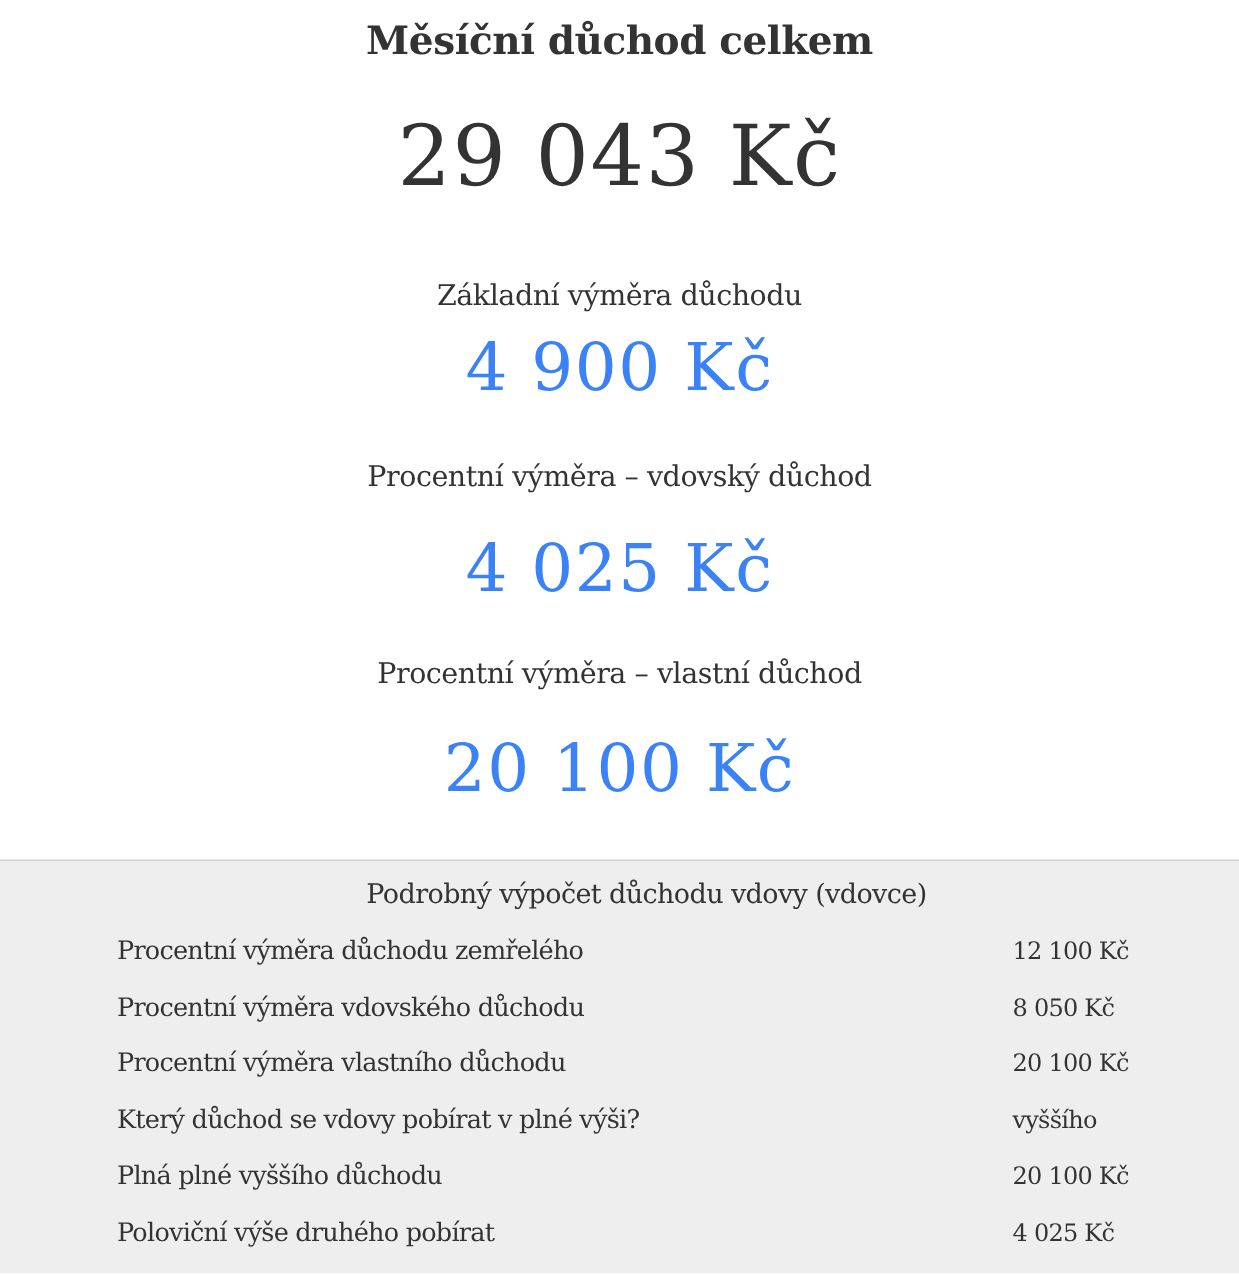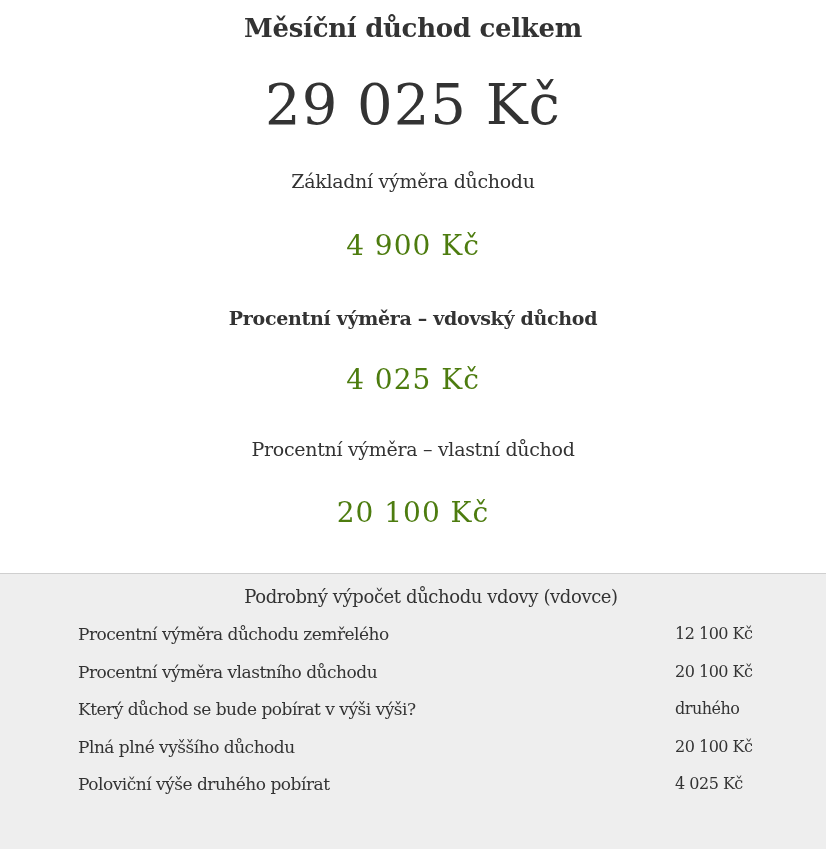--- a/index.html
+++ b/index.html
@@ -42,28 +42,28 @@
       color: #333333;
       letter-spacing: 1px;
     }
     .sub-label {
       font-size: 19px;
       line-height: 26px;
       color: #333333;
       letter-spacing: -0.3px;
     }
     .sub-amount {
-      font-size: 28px;
+      font-size: 44px;
       line-height: 56px;
-      color: #4d7c0f;
+      color: #3b82f6;
       letter-spacing: 1px;
     }
-    .l1 { top: 168px; }
+    .l1 { top: 184px; }
     .a1 { top: 218px; }
-    .l2 { top: 305px; font-weight: bold; }
+    .l2 { top: 305px; }
     .a2 { top: 352px; }
     .l3 { top: 436px; }
     .a3 { top: 485px; }
 
     .detail {
       width: 826px;
       height: 276px;
       background: #eeeeee;
       border-top: 1px solid #cfcfcf;
       box-sizing: border-box;
@@ -107,46 +107,50 @@
       color: #333333;
       letter-spacing: -0.5px;
       white-space: nowrap;
     }
   </style>
 </head>
 <body>
 
 <section class="summary">
   <div class="t main-title">Měsíční důchod celkem</div>
-  <div class="t main-amount">29 025 Kč</div>
+  <div class="t main-amount">29 043 Kč</div>
 
   <div class="t sub-label l1">Základní výměra důchodu</div>
   <div class="t sub-amount a1">4 900 Kč</div>
 
   <div class="t sub-label l2">Procentní výměra – vdovský důchod</div>
   <div class="t sub-amount a2">4 025 Kč</div>
 
   <div class="t sub-label l3">Procentní výměra – vlastní důchod</div>
   <div class="t sub-amount a3">20 100 Kč</div>
 </section>
 
 <section class="detail">
   <div class="detail-title">Podrobný výpočet důchodu vdovy (vdovce)</div>
   <div class="rows">
     <div class="row">
       <span class="label">Procentní výměra důchodu zemřelého</span>
       <span class="value">12 100 Kč</span>
     </div>
     <div class="row">
+      <span class="label">Procentní výměra vdovského důchodu</span>
+      <span class="value">8 050 Kč</span>
+    </div>
+    <div class="row">
       <span class="label">Procentní výměra vlastního důchodu</span>
       <span class="value">20 100 Kč</span>
     </div>
     <div class="row">
-      <span class="label">Který důchod se bude pobírat v výši výši?</span>
-      <span class="value">druhého</span>
+      <span class="label">Který důchod se vdovy pobírat v plné výši?</span>
+      <span class="value">vyššího</span>
     </div>
     <div class="row">
       <span class="label">Plná plné vyššího důchodu</span>
       <span class="value">20 100 Kč</span>
     </div>
     <div class="row">
       <span class="label">Poloviční výše druhého pobírat</span>
       <span class="value">4 025 Kč</span>
     </div>
   </div>

